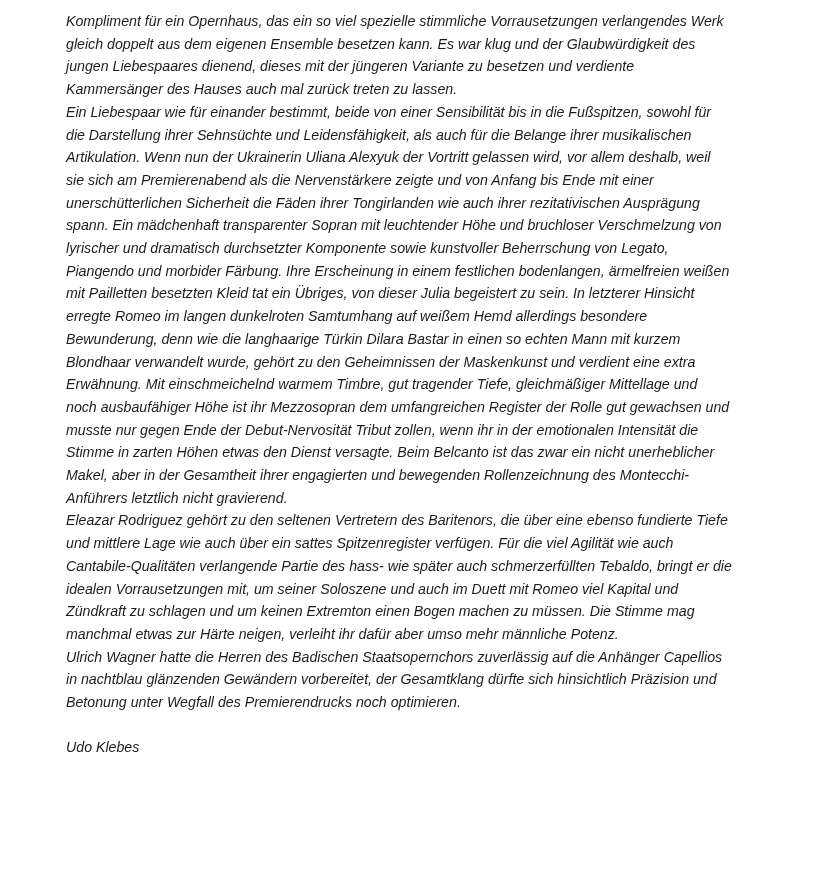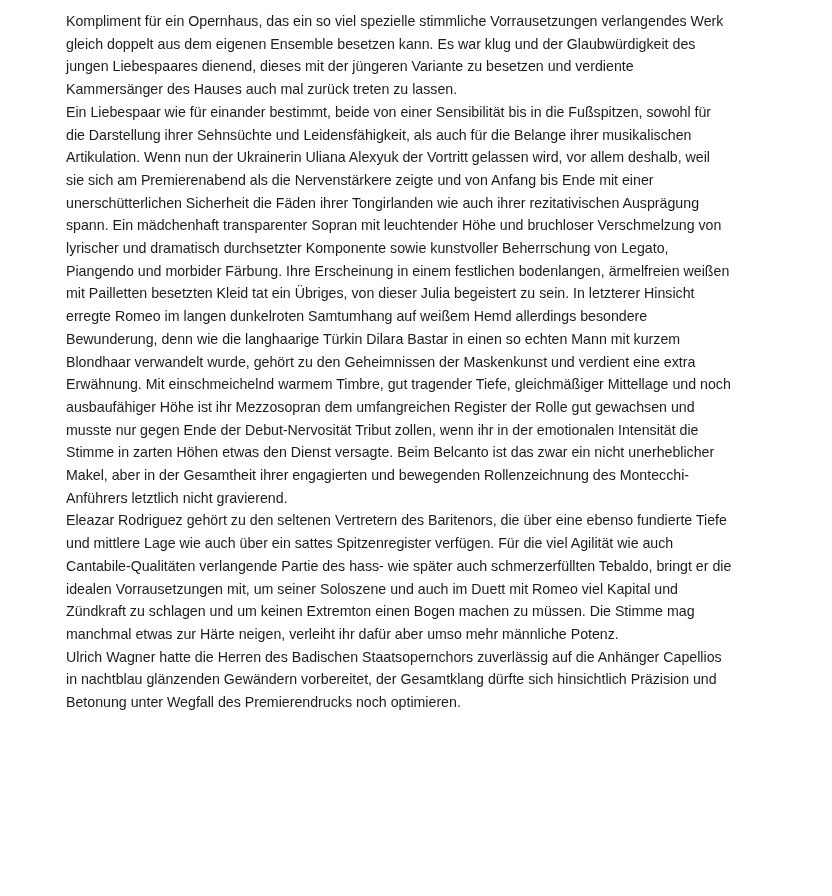--- a/index.html
+++ b/index.html
@@ -19,20 +19,21 @@
     width: 832px;
     min-height: 896px;
     padding: 10px 100px 10px 66px;
     background: #ffffff;
   }
   .doc-body {
     font-size: 14.2px;
     line-height: 22.7px;
     text-align: left;
     color: #1c1c1c;
+    font-style: italic;
   }
   .para {
     margin: 0;
     padding: 0;
   }
   .signature {
     margin: 0;
     padding: 0;
   }
   .spacer {
@@ -42,14 +43,15 @@
 </head>
 <body>
 
 <div class="page">
   <div class="doc-body">
     <p class="para">Kompliment für ein Opernhaus, das ein so viel spezielle stimmliche Vorrausetzungen verlangendes Werk gleich doppelt aus dem eigenen Ensemble besetzen kann. Es war klug und der Glaubwürdigkeit des jungen Liebespaares dienend, dieses mit der jüngeren Variante zu besetzen und verdiente Kammersänger des Hauses auch mal zurück treten zu lassen.</p>
     <p class="para">Ein Liebespaar wie für einander bestimmt, beide von einer Sensibilität bis in die Fußspitzen, sowohl für die Darstellung ihrer Sehnsüchte und Leidensfähigkeit, als auch für die Belange ihrer musikalischen Artikulation. Wenn nun der Ukrainerin Uliana Alexyuk der Vortritt gelassen wird, vor allem deshalb, weil sie sich am Premierenabend als die Nervenstärkere zeigte und von Anfang bis Ende mit einer unerschütterlichen Sicherheit die Fäden ihrer Tongirlanden wie auch ihrer rezitativischen Ausprägung spann. Ein mädchenhaft transparenter Sopran mit leuchtender Höhe und bruchloser Verschmelzung von lyrischer und dramatisch durchsetzter Komponente sowie kunstvoller Beherrschung von Legato, Piangendo und morbider Färbung. Ihre Erscheinung in einem festlichen bodenlangen, ärmelfreien weißen mit Pailletten besetzten Kleid tat ein Übriges, von dieser Julia begeistert zu sein. In letzterer Hinsicht erregte Romeo im langen dunkelroten Samtumhang auf weißem Hemd allerdings besondere Bewunderung, denn wie die langhaarige Türkin Dilara Bastar in einen so echten Mann mit kurzem Blondhaar verwandelt wurde, gehört zu den Geheimnissen der Maskenkunst und verdient eine extra Erwähnung. Mit einschmeichelnd warmem Timbre, gut tragender Tiefe, gleichmäßiger Mittellage und noch ausbaufähiger Höhe ist ihr Mezzosopran dem umfangreichen Register der Rolle gut gewachsen und musste nur gegen Ende der Debut-Nervosität Tribut zollen, wenn ihr in der emotionalen Intensität die Stimme in zarten Höhen etwas den Dienst versagte. Beim Belcanto ist das zwar ein nicht unerheblicher Makel, aber in der Gesamtheit ihrer engagierten und bewegenden Rollenzeichnung des Montecchi-Anführers letztlich nicht gravierend.</p>
     <p class="para">Eleazar Rodriguez gehört zu den seltenen Vertretern des Baritenors, die über eine ebenso fundierte Tiefe und mittlere Lage wie auch über ein sattes Spitzenregister verfügen. Für die viel Agilität wie auch Cantabile-Qualitäten verlangende Partie des hass- wie später auch schmerzerfüllten Tebaldo, bringt er die idealen Vorrausetzungen mit, um seiner Soloszene und auch im Duett mit Romeo viel Kapital und Zündkraft zu schlagen und um keinen Extremton einen Bogen machen zu müssen. Die Stimme mag manchmal etwas zur Härte neigen, verleiht ihr dafür aber umso mehr männliche Potenz.</p>
     <p class="para">Ulrich Wagner hatte die Herren des Badischen Staatsopernchors zuverlässig auf die Anhänger Capellios in nachtblau glänzenden Gewändern vorbereitet, der Gesamtklang dürfte sich hinsichtlich Präzision und Betonung unter Wegfall des Premierendrucks noch optimieren.</p>
     <div class="spacer"></div>
+    <p class="signature">Udo Klebes</p>
   </div>
 </div>
 
 </body></html>

